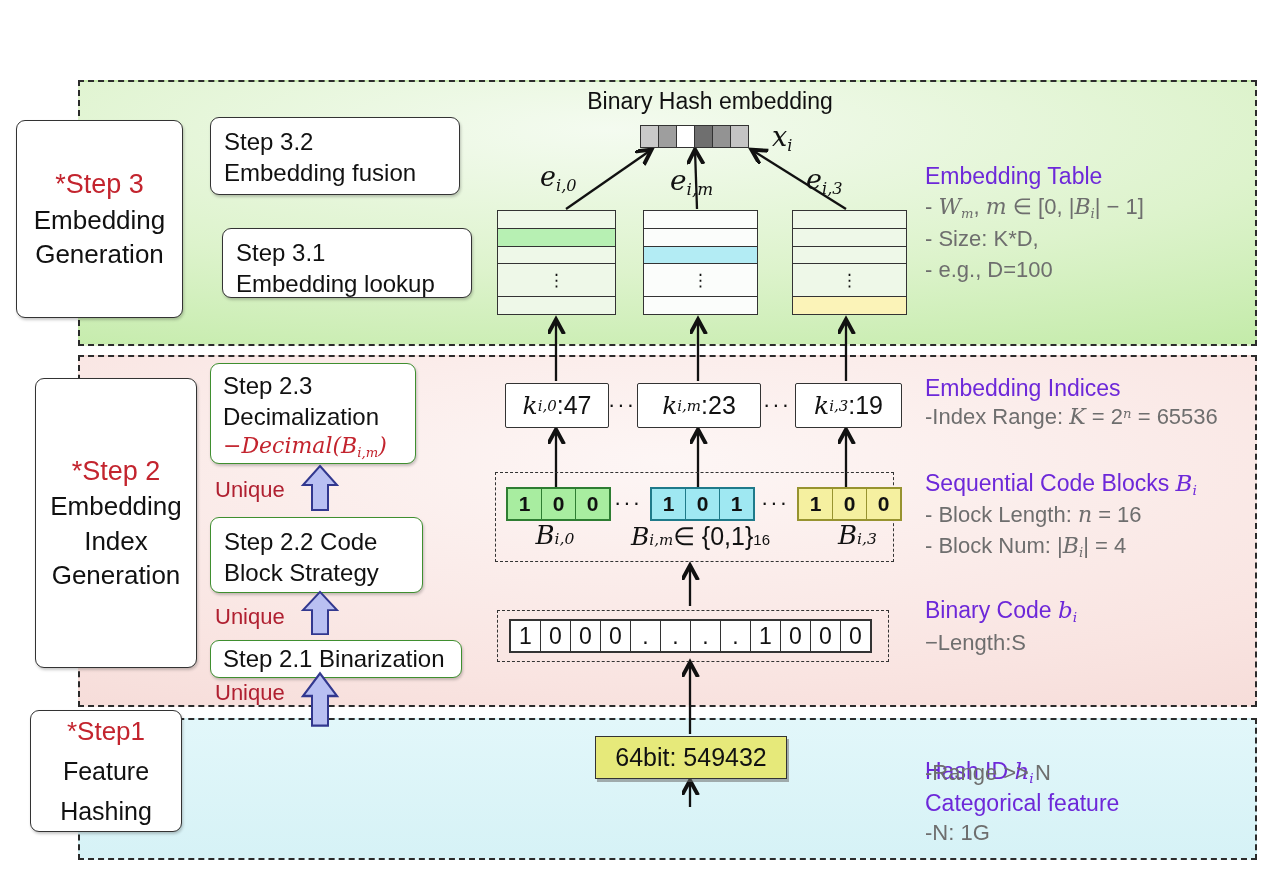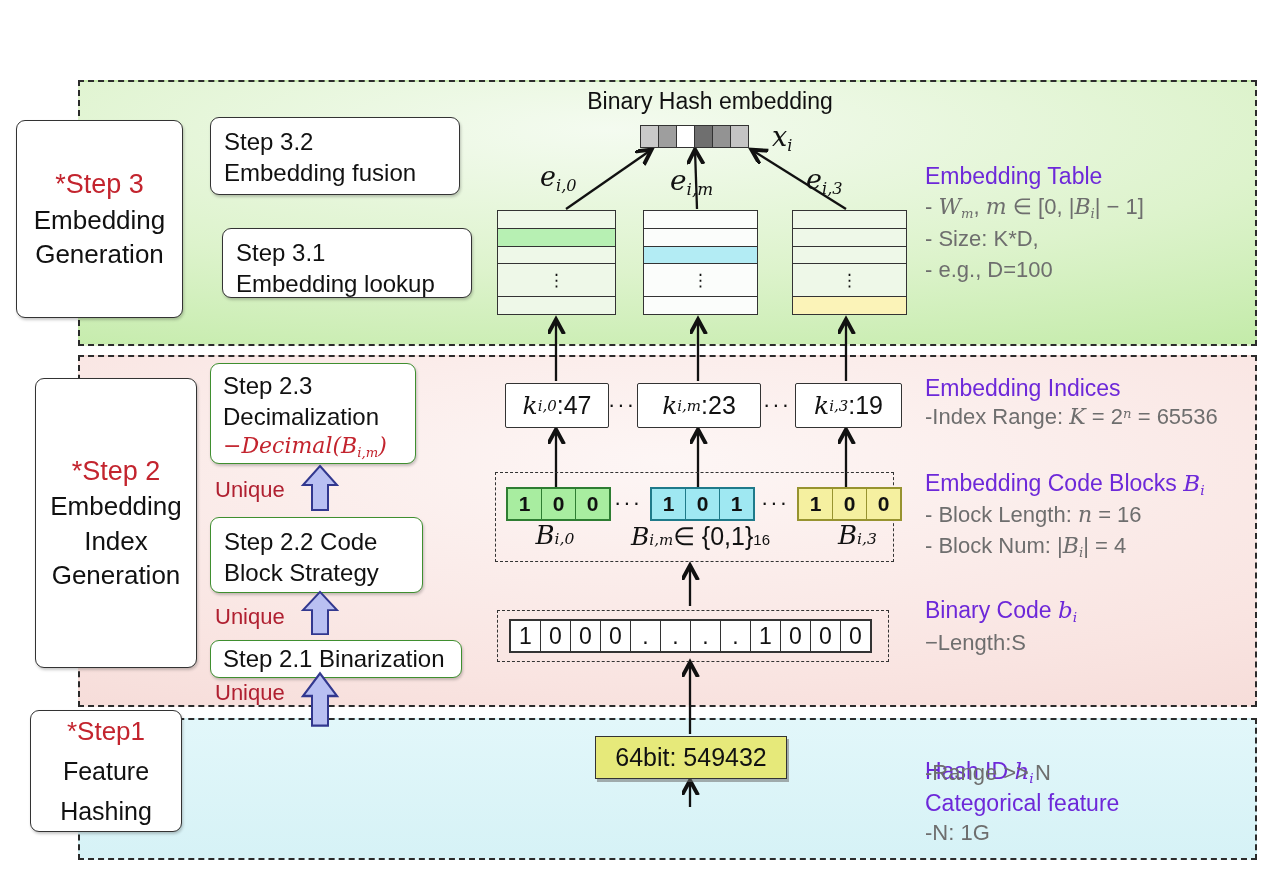--- a/index.html
+++ b/index.html
@@ -227,21 +227,21 @@
       <span class="math">B</span>
       <sub class="math">i,m</sub>
       <span> ∈ {0,1}</span>
       <sup>16</sup>
     </div>
   <div class="blabel z3" style="left:810px;top:520px;width:95px;">
       <span class="math">B</span>
       <sub class="math">i,3</sub>
     </div>
 
-  <div class="rtitle" style="left:925px;top:470px;"><span>Embedding Code Blocks </span><span class="math">B</span><sub class="math">i</sub></div>
+  <div class="rtitle" style="left:925px;top:470px;"><span>Sequential Code Blocks </span><span class="math">B</span><sub class="math">i</sub></div>
   <div class="rline" style="left:925px;top:502px;"><span class="gray">- Block Length: </span><span class="math">n</span><span> = 16</span></div>
   <div class="rline" style="left:925px;top:533px;"><span class="gray">- Block Num: </span><span>|</span><span class="math">B</span><sub class="math">i</sub><span>| = 4</span></div>
 
   <div class="dashbox z3" style="left:497px;top:610px;width:390px;height:50px;"></div>
   <div class="binrow z3" style="left:509px;top:619px;">
     <div class="bincell">1</div>
     <div class="bincell">0</div>
     <div class="bincell">0</div>
     <div class="bincell">0</div>
     <div class="bincell">.</div>

